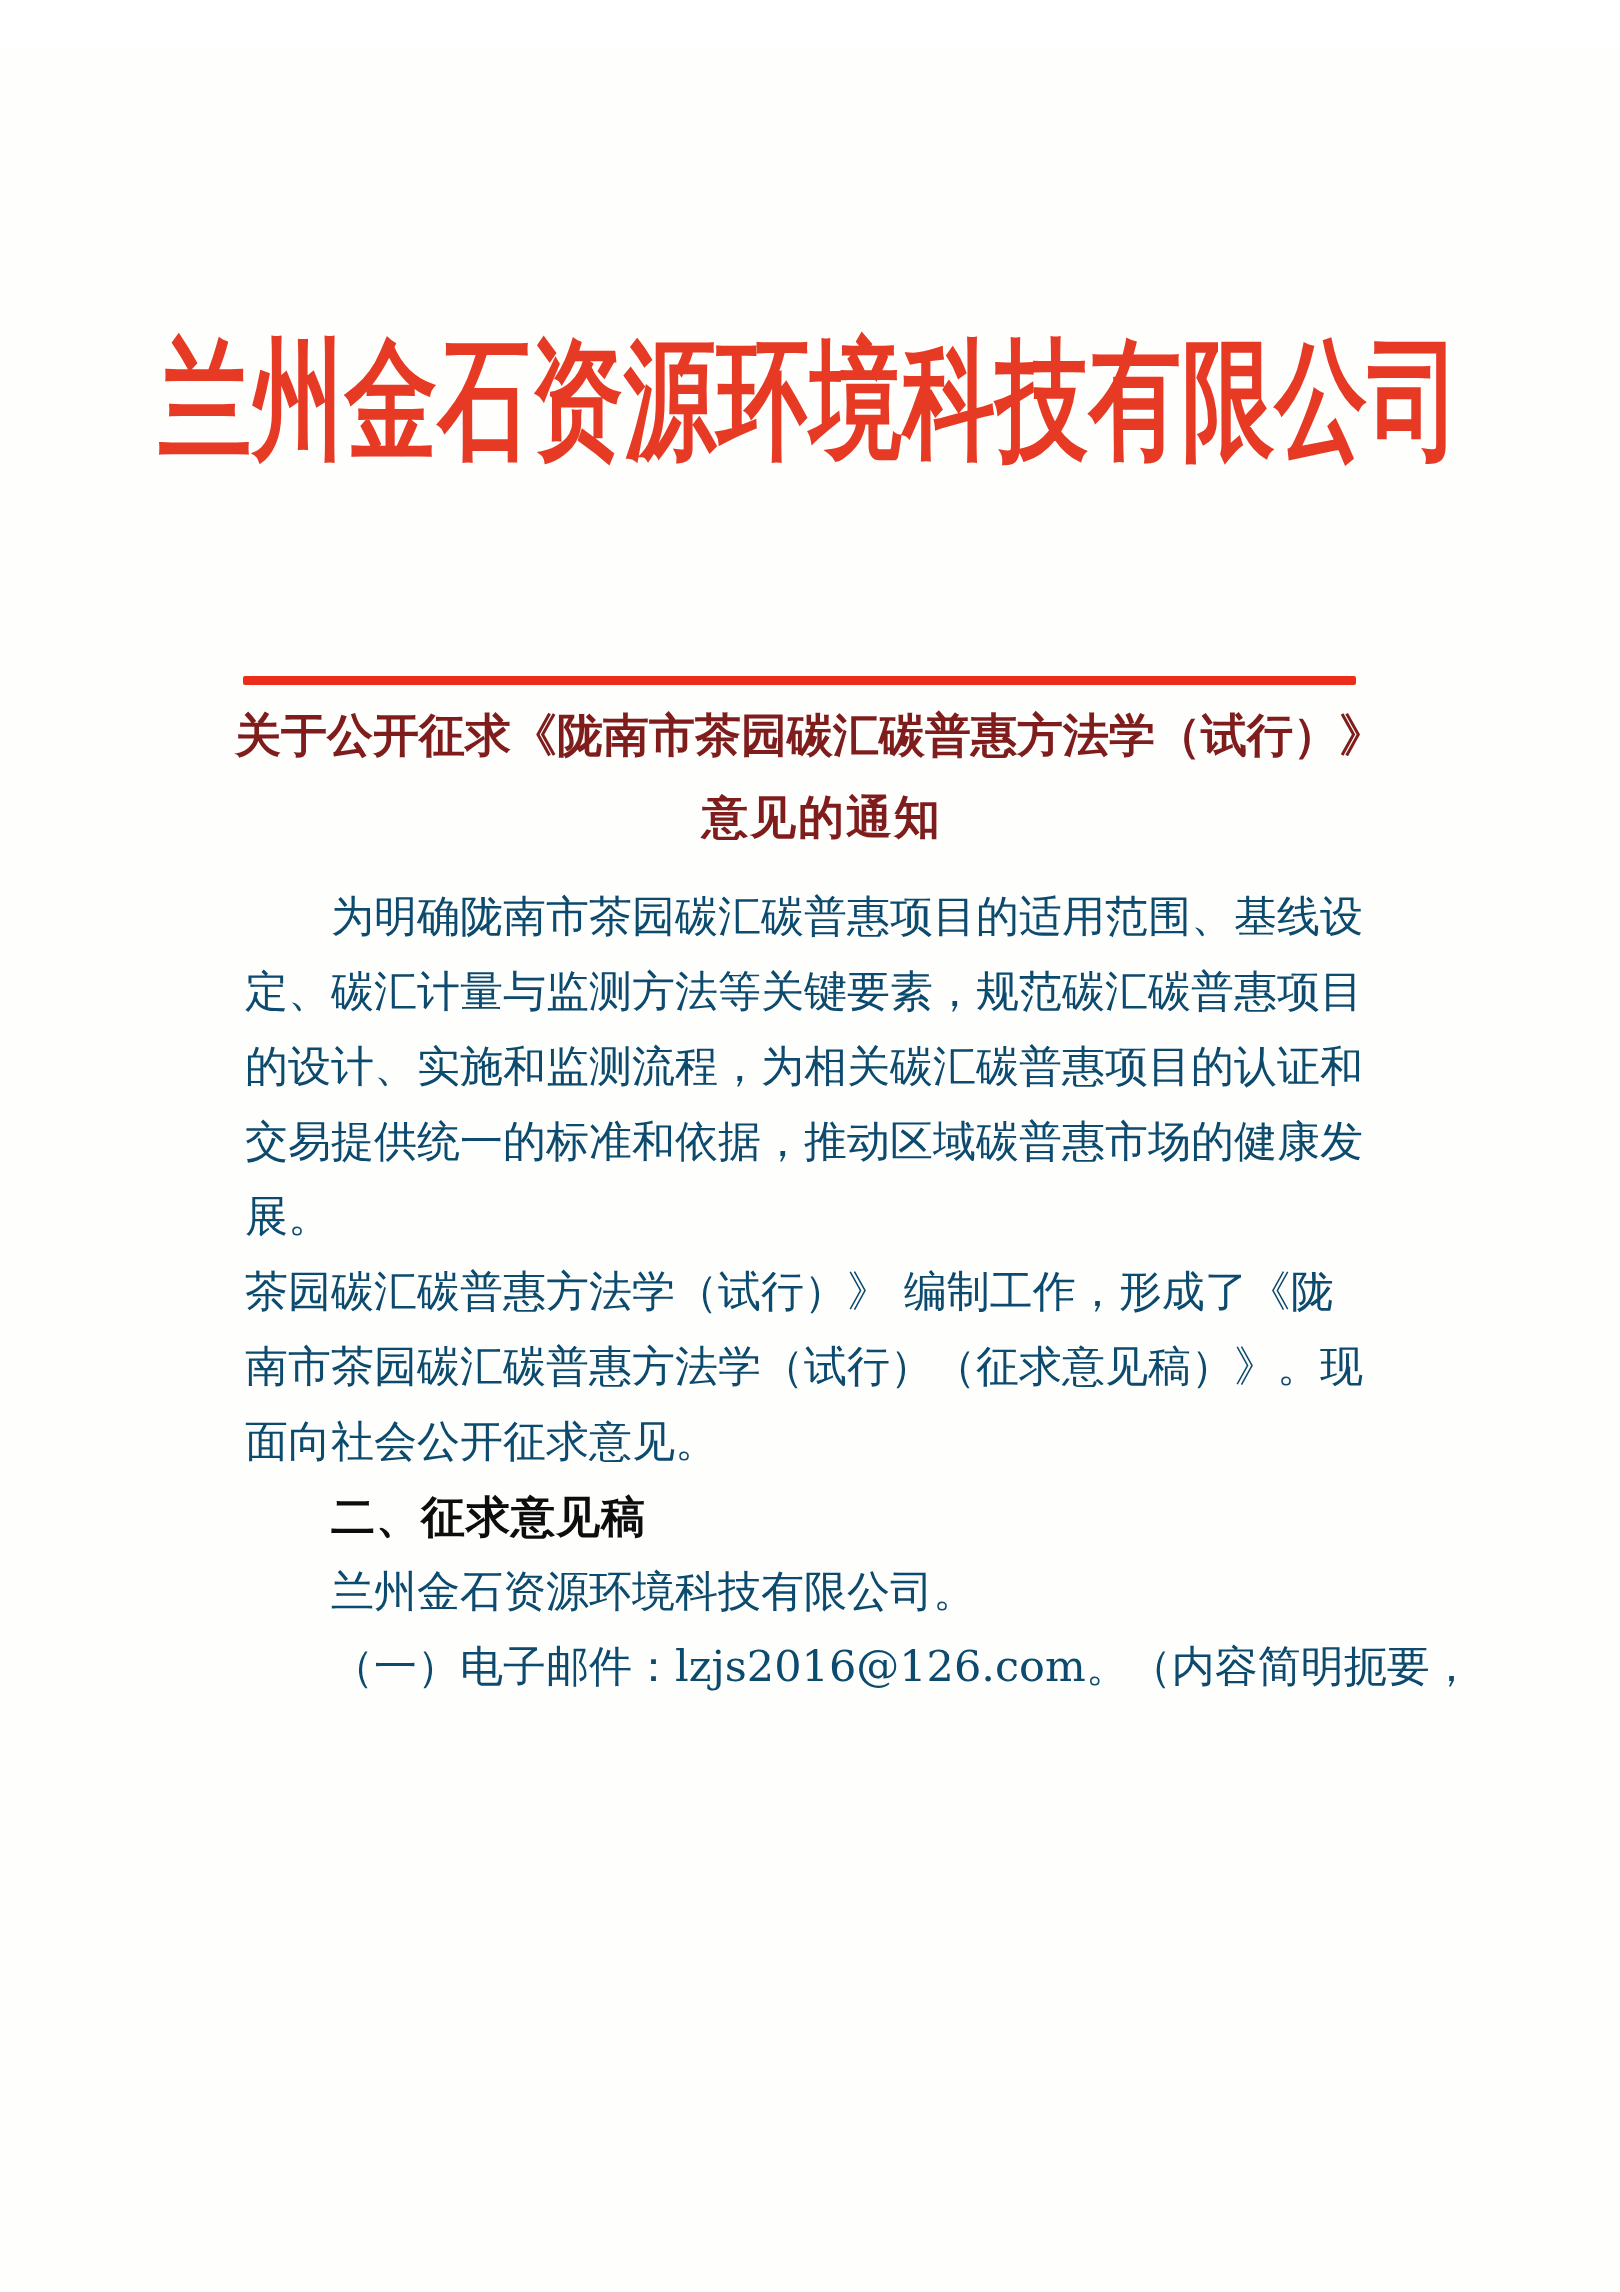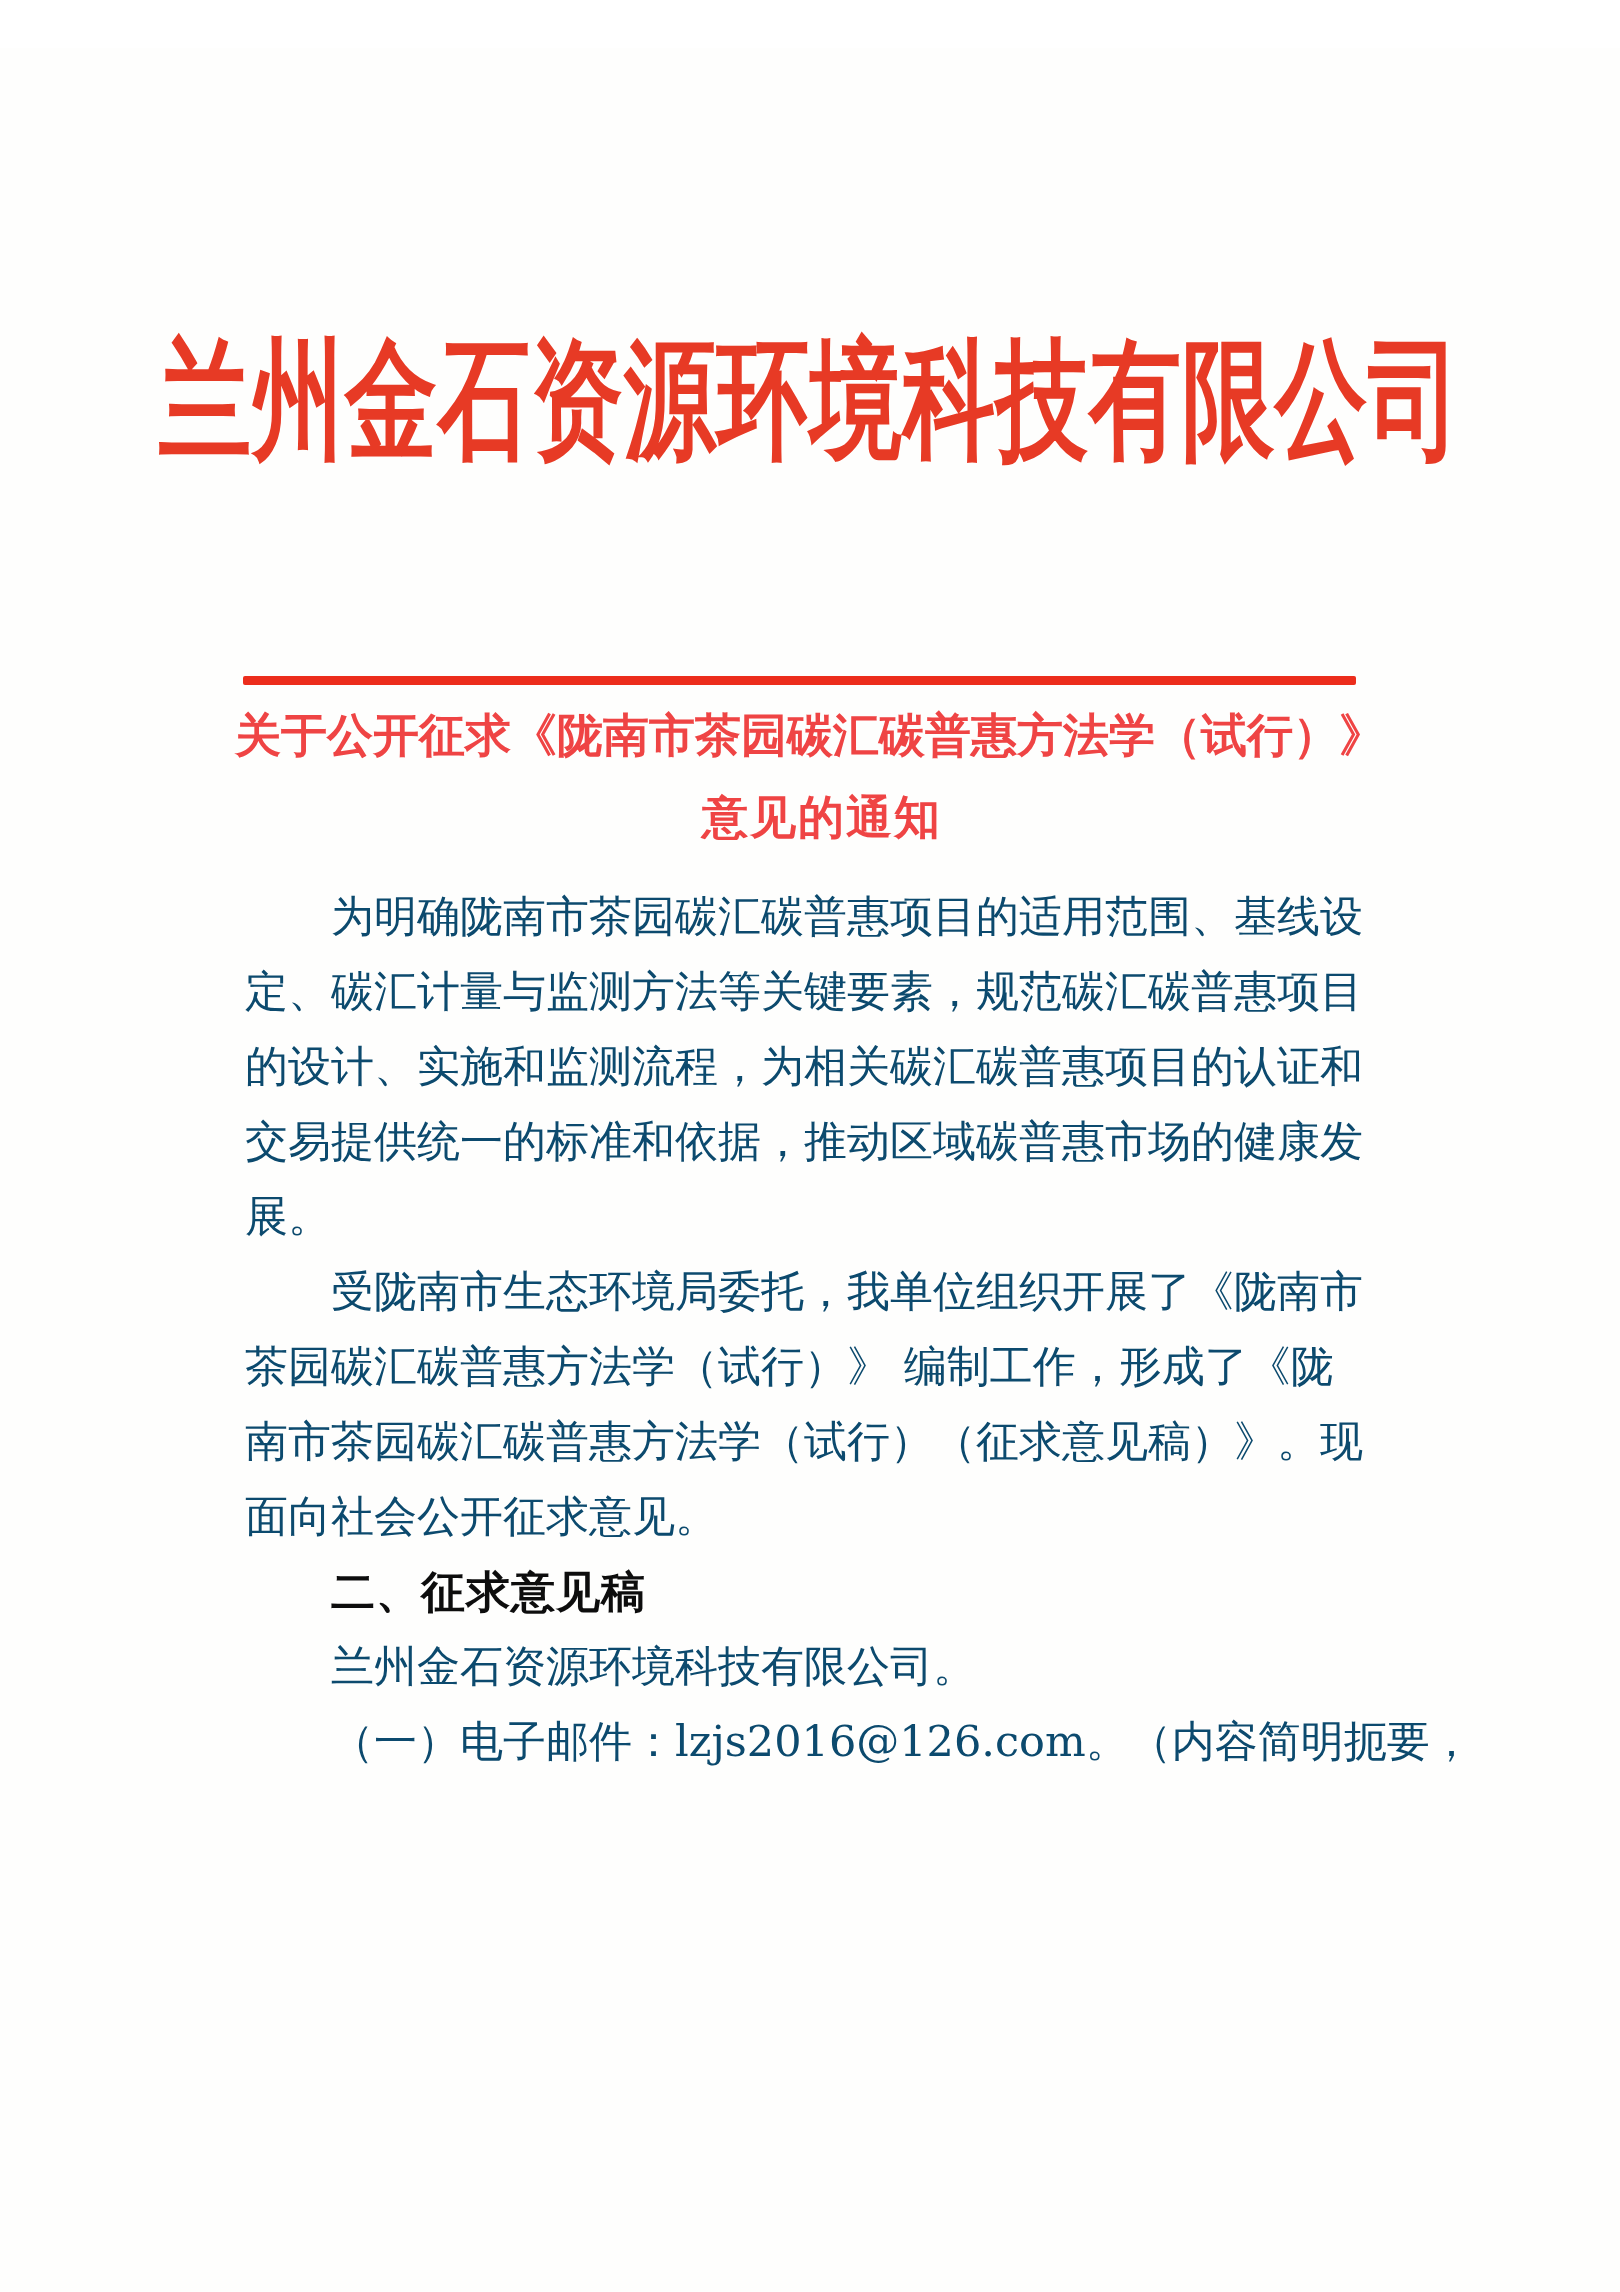--- a/index.html
+++ b/index.html
@@ -46,21 +46,21 @@
     border-radius: 2px;
   }
 
   
   .title {
     position: absolute;
     top: 659px;
     left: 0;
     width: 100%;
     text-align: center;
-    color: #ef4444;
+    color: #7f1d1d;
     font-family: "DejaVu Serif", serif;
     font-weight: 700;
   }
   .title .t-line1 {
     font-size: 46px;
     line-height: 57px;
     letter-spacing: 0px;
     white-space: nowrap;
   }
   .title .t-line2 {
@@ -110,21 +110,20 @@
     <div class="t-line1">关于公开征求《陇南市茶园碳汇碳普惠方法学（试行）》</div>
     <div class="t-line2">意见的通知</div>
   </div>
 
   <div class="content">
       <div class="line body indent">为明确陇南市茶园碳汇碳普惠项目的适用范围、基线设</div>
       <div class="line body">定、碳汇计量与监测方法等关键要素，规范碳汇碳普惠项目</div>
       <div class="line body">的设计、实施和监测流程，为相关碳汇碳普惠项目的认证和</div>
       <div class="line body">交易提供统一的标准和依据，推动区域碳普惠市场的健康发</div>
       <div class="line body">展。</div>
-      <div class="line body indent">受陇南市生态环境局委托，我单位组织开展了《陇南市</div>
       <div class="line body">茶园碳汇碳普惠方法学（试行）》 编制工作，形成了《陇</div>
       <div class="line body">南市茶园碳汇碳普惠方法学（试行）（征求意见稿）》。现</div>
       <div class="line body">面向社会公开征求意见。</div>
       <div class="line heading indent">二、征求意见稿</div>
       <div class="line body indent">兰州金石资源环境科技有限公司。</div>
       <div class="line body indent">（一）电子邮件：lzjs2016@126.com。（内容简明扼要，</div>
     </div>
 
 </div>
 

